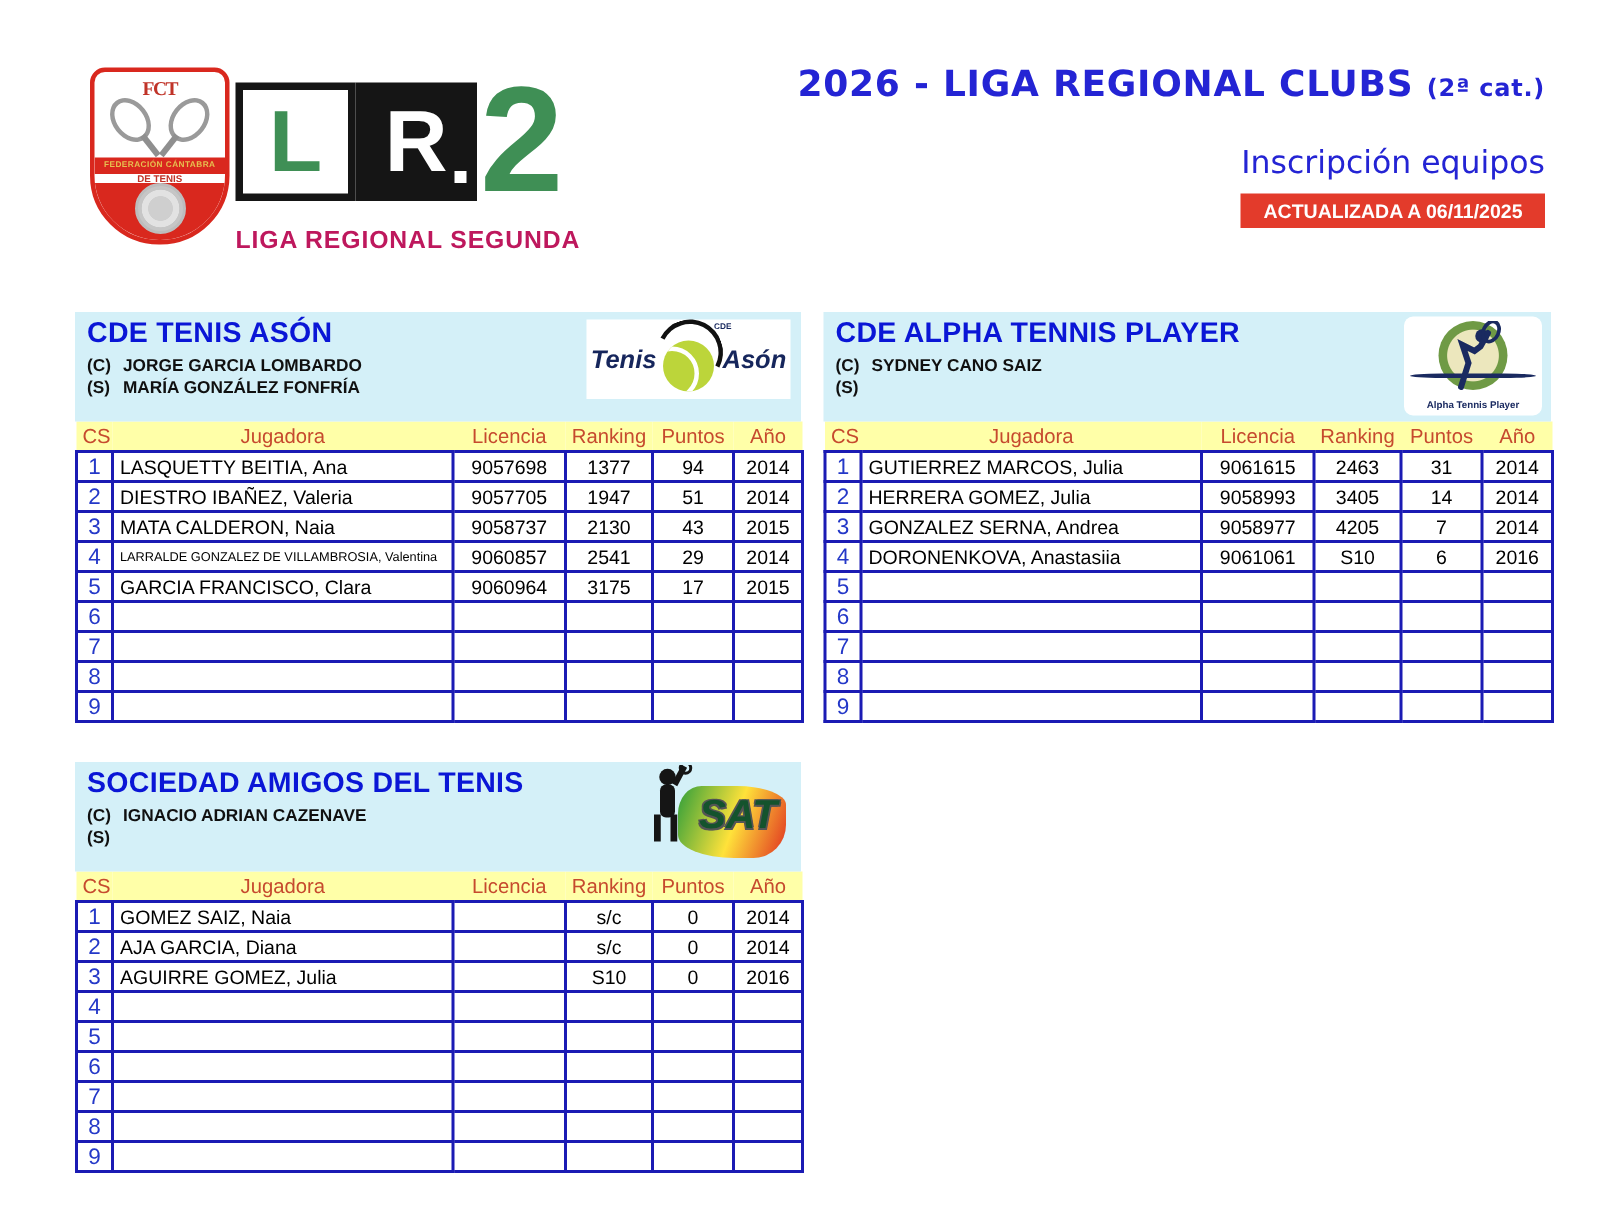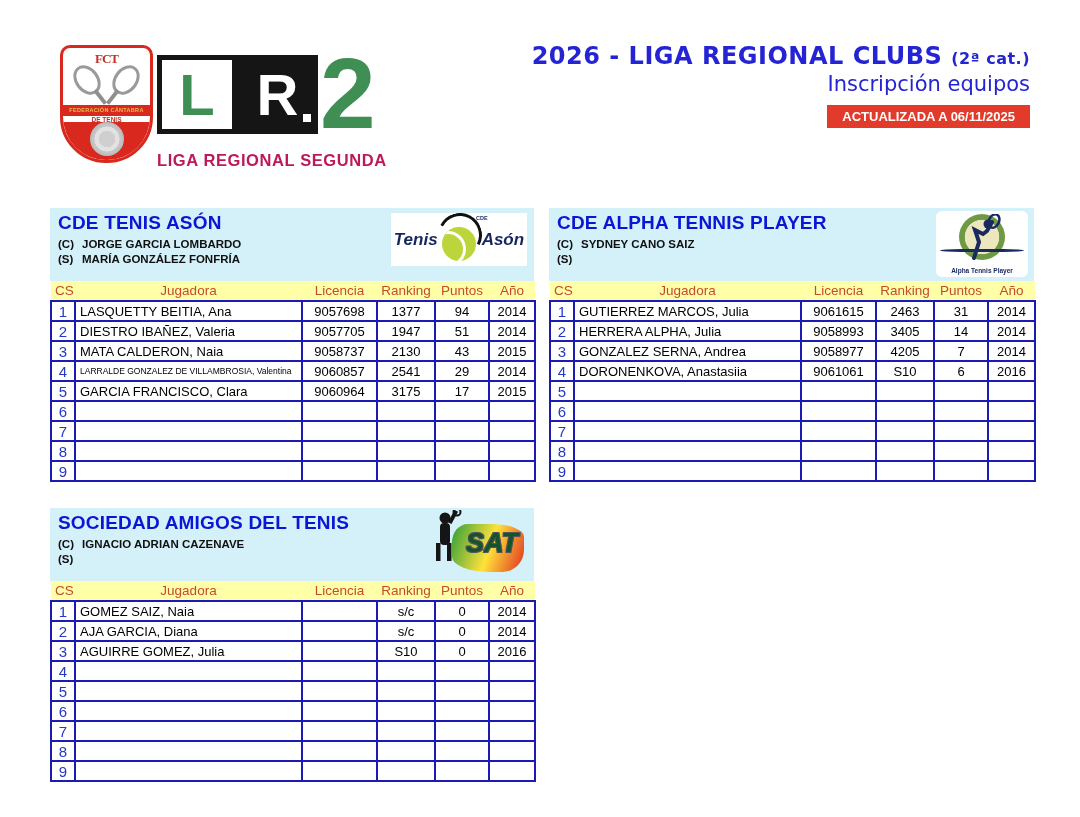--- a/index.html
+++ b/index.html
@@ -40,21 +40,21 @@
     color:#fff; font-size:58px; font-weight:bold; }
   .lr2-r::after { content:''; position:absolute; right:7px; bottom:12px; width:8px; height:8px; background:#fff; }
   .lr2-two { color:#3f8f55; font-size:100px; font-weight:bold; line-height:76px; margin-left:2px; }
   .lr2-caption { margin-top:17px; color:#be185d; font-weight:bold; font-size:16.5px; letter-spacing:.6px; white-space:nowrap; }
 
   
   .title-block { position:absolute; right:50px; top:42px; width:620px; text-align:right;
     font-family:"DejaVu Sans", sans-serif; }
   .main-title { color:#2424d4; font-weight:bold; font-size:24px; letter-spacing:.5px; }
   .title-suffix { font-size:16px; }
-  .subtitle { color:#2424d4; font-size:21px; margin-top:2px; }
+  .subtitle { color:#2424d4; font-size:21px; margin-top:26px; }
   .category { color:#2424d4; font-size:23px; font-weight:bold; margin-top:6px; }
   .banner { display:inline-block; margin-top:9px; background:#e33b2b; color:#fff;
     font-family:"Liberation Sans", sans-serif; font-weight:bold; font-size:13px; padding:4px 15px; }
 
   
   .table-block { position:absolute; }
   .club-header { background:#d4f0f8; height:73px; position:relative; padding:4px 8px 0 8px; }
   .club-title { color:#0a16d6; font-weight:bold; font-size:19px; margin-bottom:4px; letter-spacing:.2px; }
   .official { font-size:11.5px; font-weight:bold; color:#101010; margin-top:3px; }
   .off-label { display:inline-block; width:24px; }
@@ -289,21 +289,21 @@
         <tr>
           <td class="cs-cell">1</td>
           <td class="name-cell">GUTIERREZ MARCOS, Julia</td>
           <td class="num-cell">9061615</td>
           <td class="num-cell">2463</td>
           <td class="num-cell">31</td>
           <td class="num-cell">2014</td>
         </tr>
         <tr>
           <td class="cs-cell">2</td>
-          <td class="name-cell">HERRERA ALPHA, Julia</td>
+          <td class="name-cell">HERRERA GOMEZ, Julia</td>
           <td class="num-cell">9058993</td>
           <td class="num-cell">3405</td>
           <td class="num-cell">14</td>
           <td class="num-cell">2014</td>
         </tr>
         <tr>
           <td class="cs-cell">3</td>
           <td class="name-cell">GONZALEZ SERNA, Andrea</td>
           <td class="num-cell">9058977</td>
           <td class="num-cell">4205</td>

